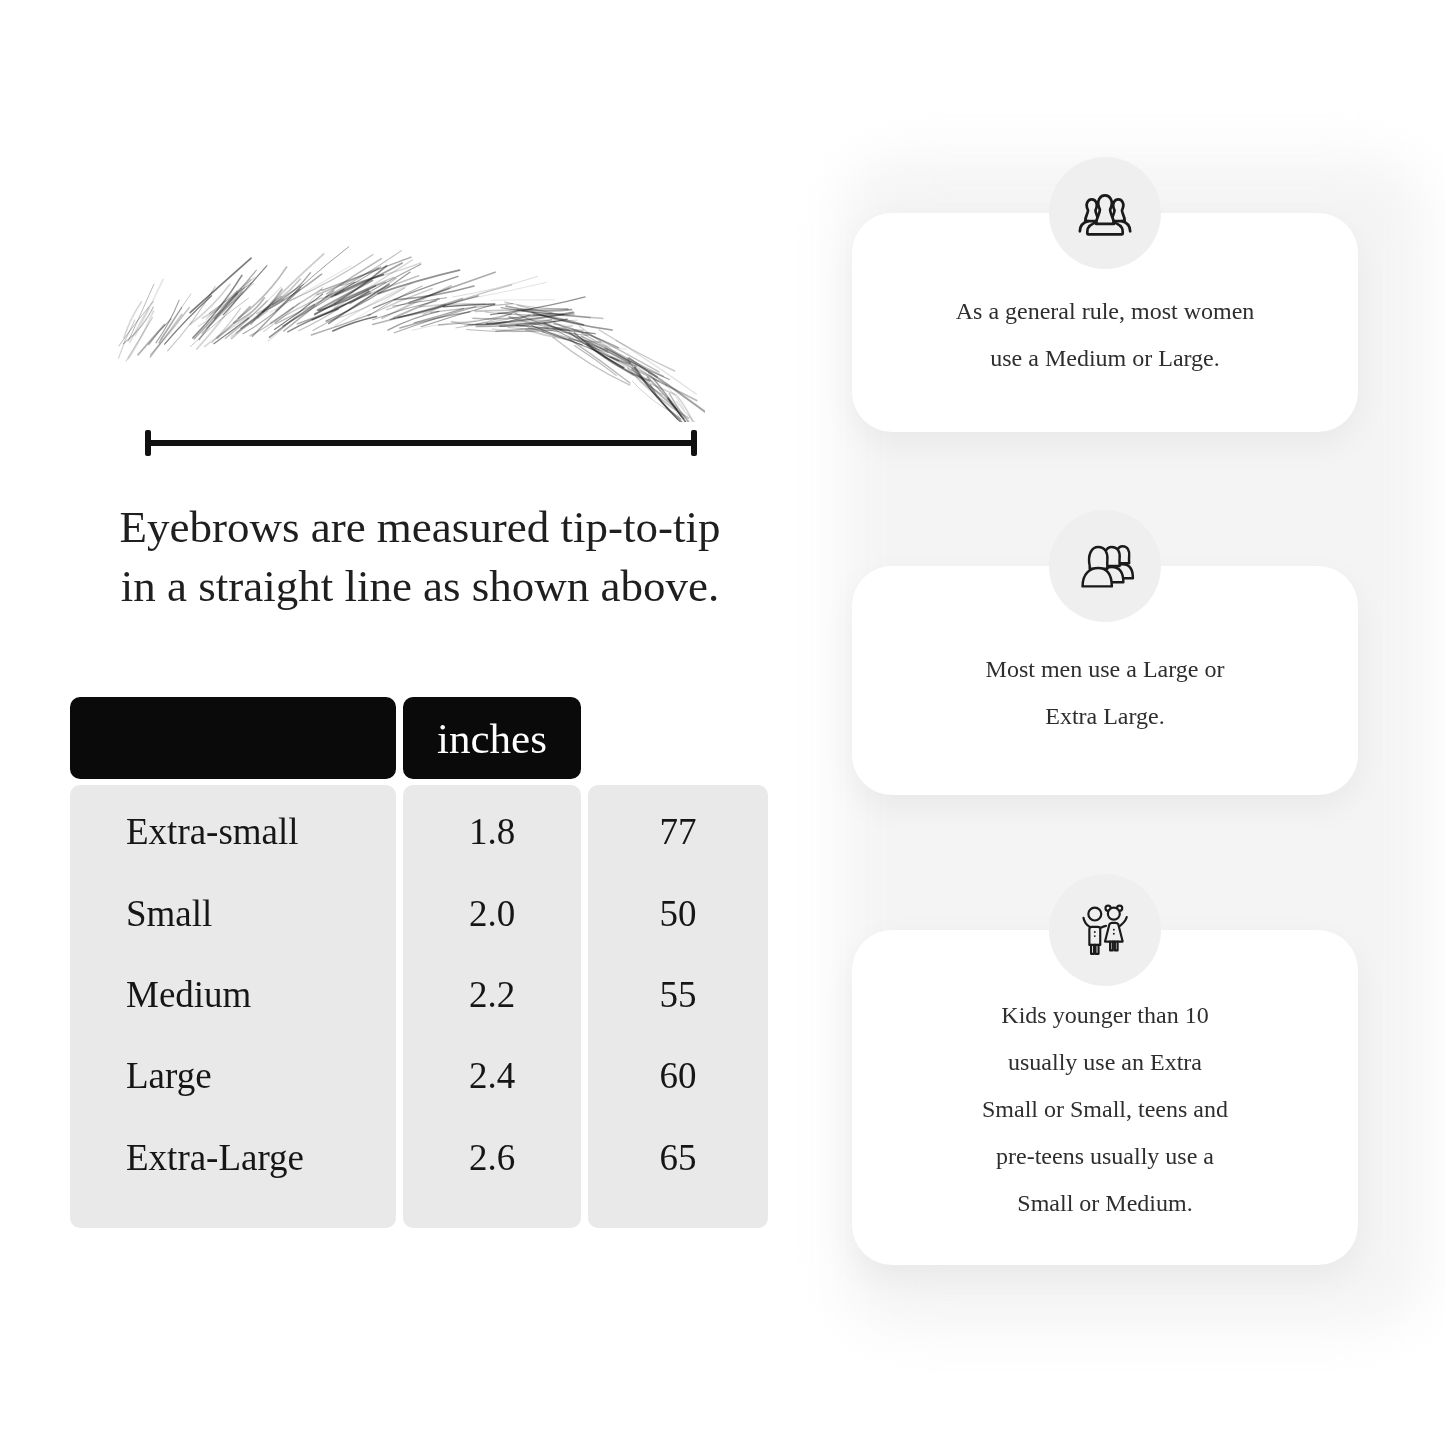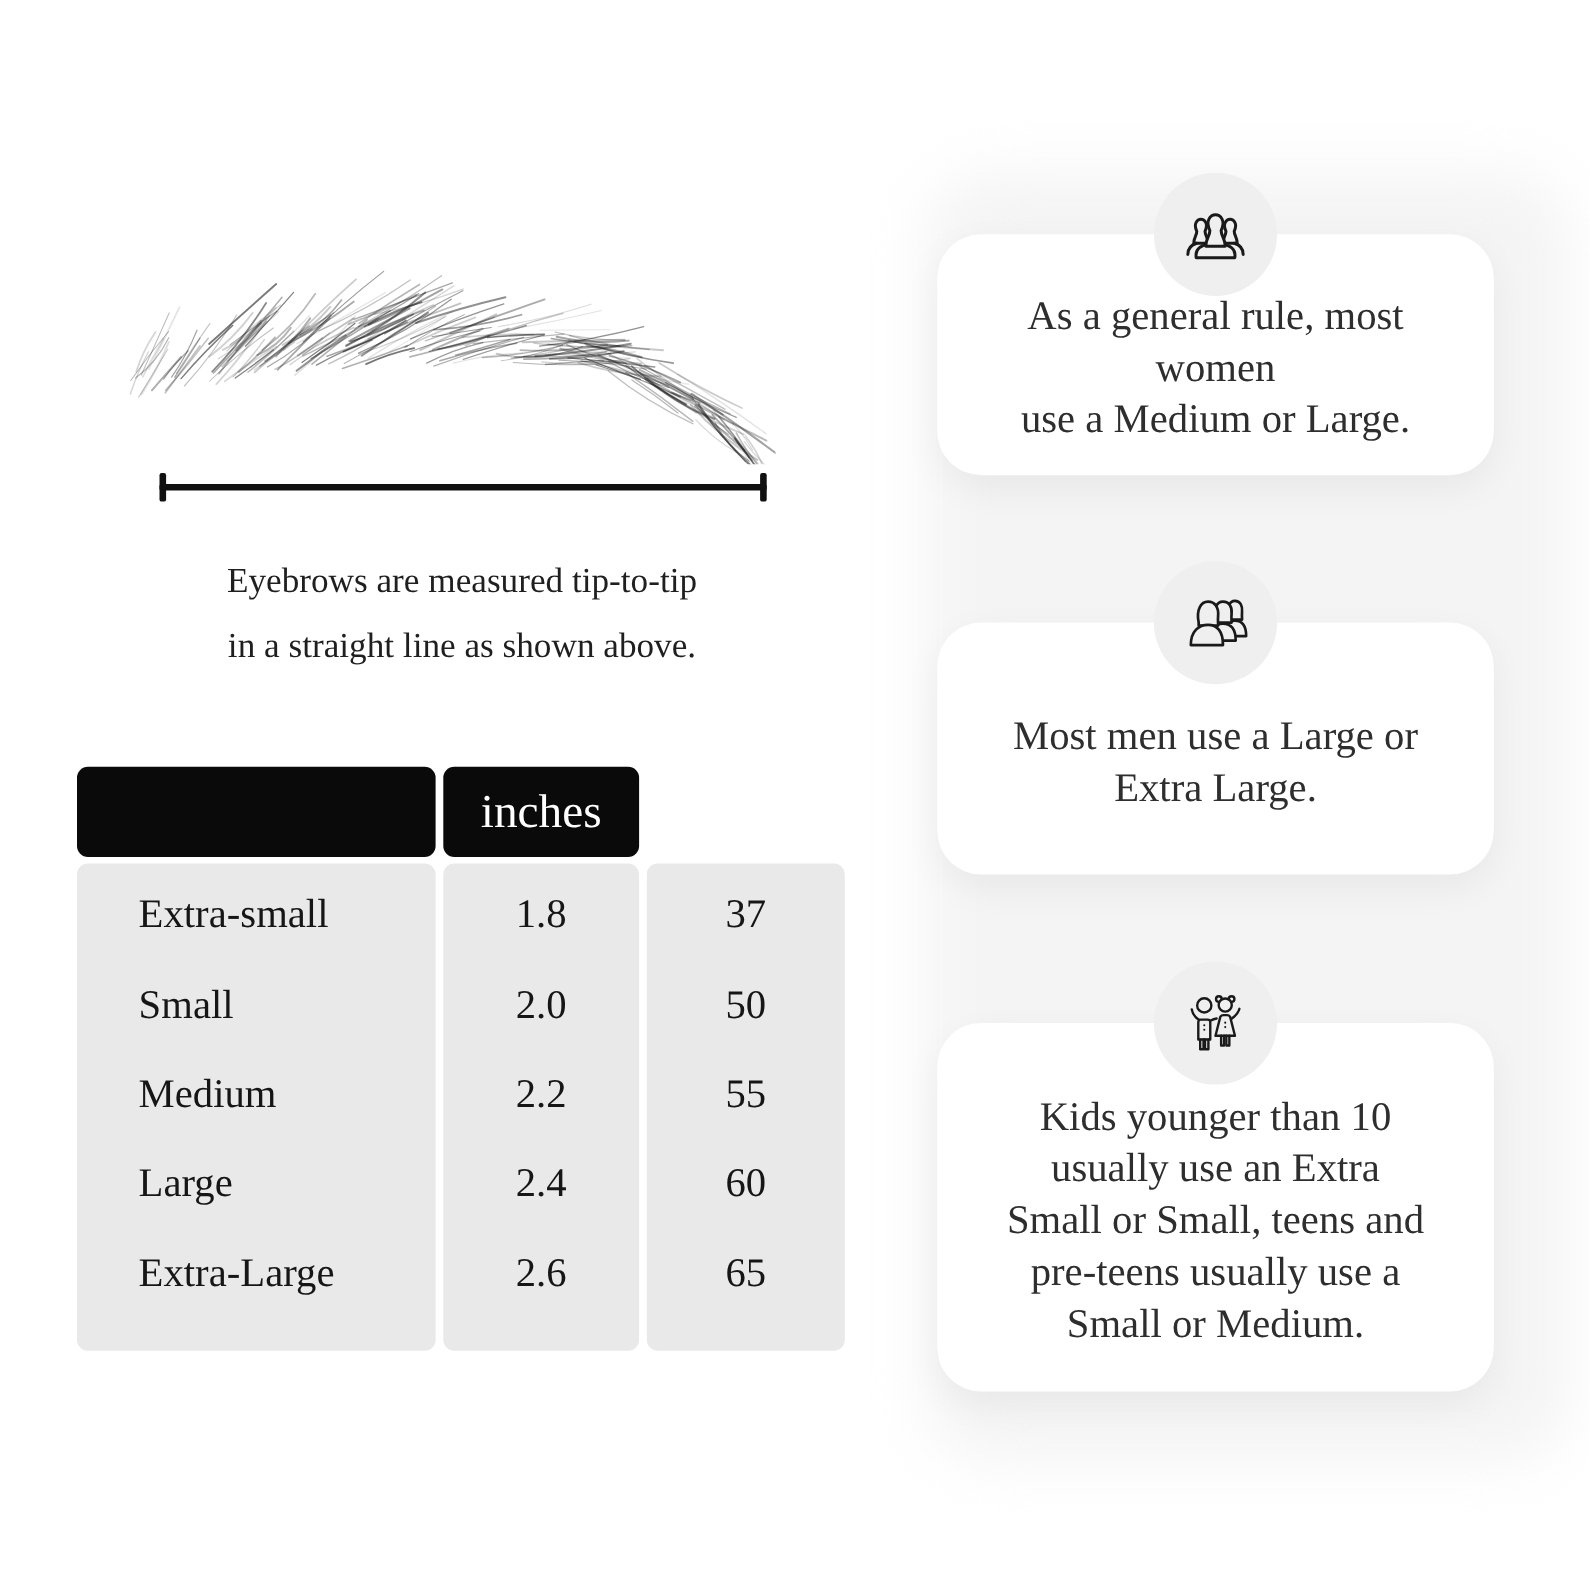--- a/index.html
+++ b/index.html
@@ -10,21 +10,21 @@
   .pre{white-space:pre-line;}
 
   
   .brow-svg{position:absolute;left:105px;top:232px;width:600px;height:190px;}
   .measure-line{position:absolute;left:145px;top:440px;width:552px;height:6px;background:#111;border-radius:2px;}
   .measure-cap{position:absolute;top:430px;width:6px;height:26px;background:#111;border-radius:2px;}
   .cap-left{left:145px;}
   .cap-right{left:691px;}
   .caption{
     position:absolute;left:70px;top:498px;width:700px;
-    font-size:32px;line-height:59px;text-align:center;color:#1f1f1f;
+    font-size:45px;line-height:59px;text-align:center;color:#1f1f1f;
   }
 
   
   .size-table{position:absolute;left:70px;top:697px;width:698px;}
   .thead{display:flex;gap:7px;height:82px;}
   .th{
     background:#0a0a0a;border-radius:10px;color:#fff;font-size:43px;
     display:flex;align-items:center;justify-content:center;
   }
   .col-size{width:326px;}
@@ -43,21 +43,21 @@
   }
   .card{
     position:absolute;left:852px;width:506px;background:#ffffff;border-radius:40px;
     box-shadow:0 12px 34px rgba(0,0,0,0.05);
     display:flex;align-items:center;justify-content:center;
     padding-top:24px;box-sizing:border-box;
   }
   .card-1{top:213px;height:219px;}
   .card-2{top:566px;height:229px;}
   .card-3{top:930px;height:335px;}
-  .card-text{font-size:37px;line-height:47px;text-align:center;color:#2e2e2e;max-width:460px;}
+  .card-text{font-size:24px;line-height:47px;text-align:center;color:#2e2e2e;max-width:460px;}
   .icon-circle{
     position:absolute;left:197px;top:-56px;width:112px;height:112px;border-radius:50%;
     background:#efefef;display:flex;align-items:center;justify-content:center;
   }
   .icon-circle svg{width:68px;height:68px;}
 </style>
 </head>
 <body>
 
 <div class="stage">
@@ -288,21 +288,21 @@
         <div class="cell label">Extra-Large</div>
       </div>
       <div class="tcol col-in">
         <div class="cell num">1.8</div>
         <div class="cell num">2.0</div>
         <div class="cell num">2.2</div>
         <div class="cell num">2.4</div>
         <div class="cell num">2.6</div>
       </div>
       <div class="tcol col-mm">
-        <div class="cell num">37</div>
+        <div class="cell num">77</div>
         <div class="cell num">50</div>
         <div class="cell num">55</div>
         <div class="cell num">60</div>
         <div class="cell num">65</div>
       </div>
     </div>
   </div>
 
   <div class="cards-backdrop"></div>
 

